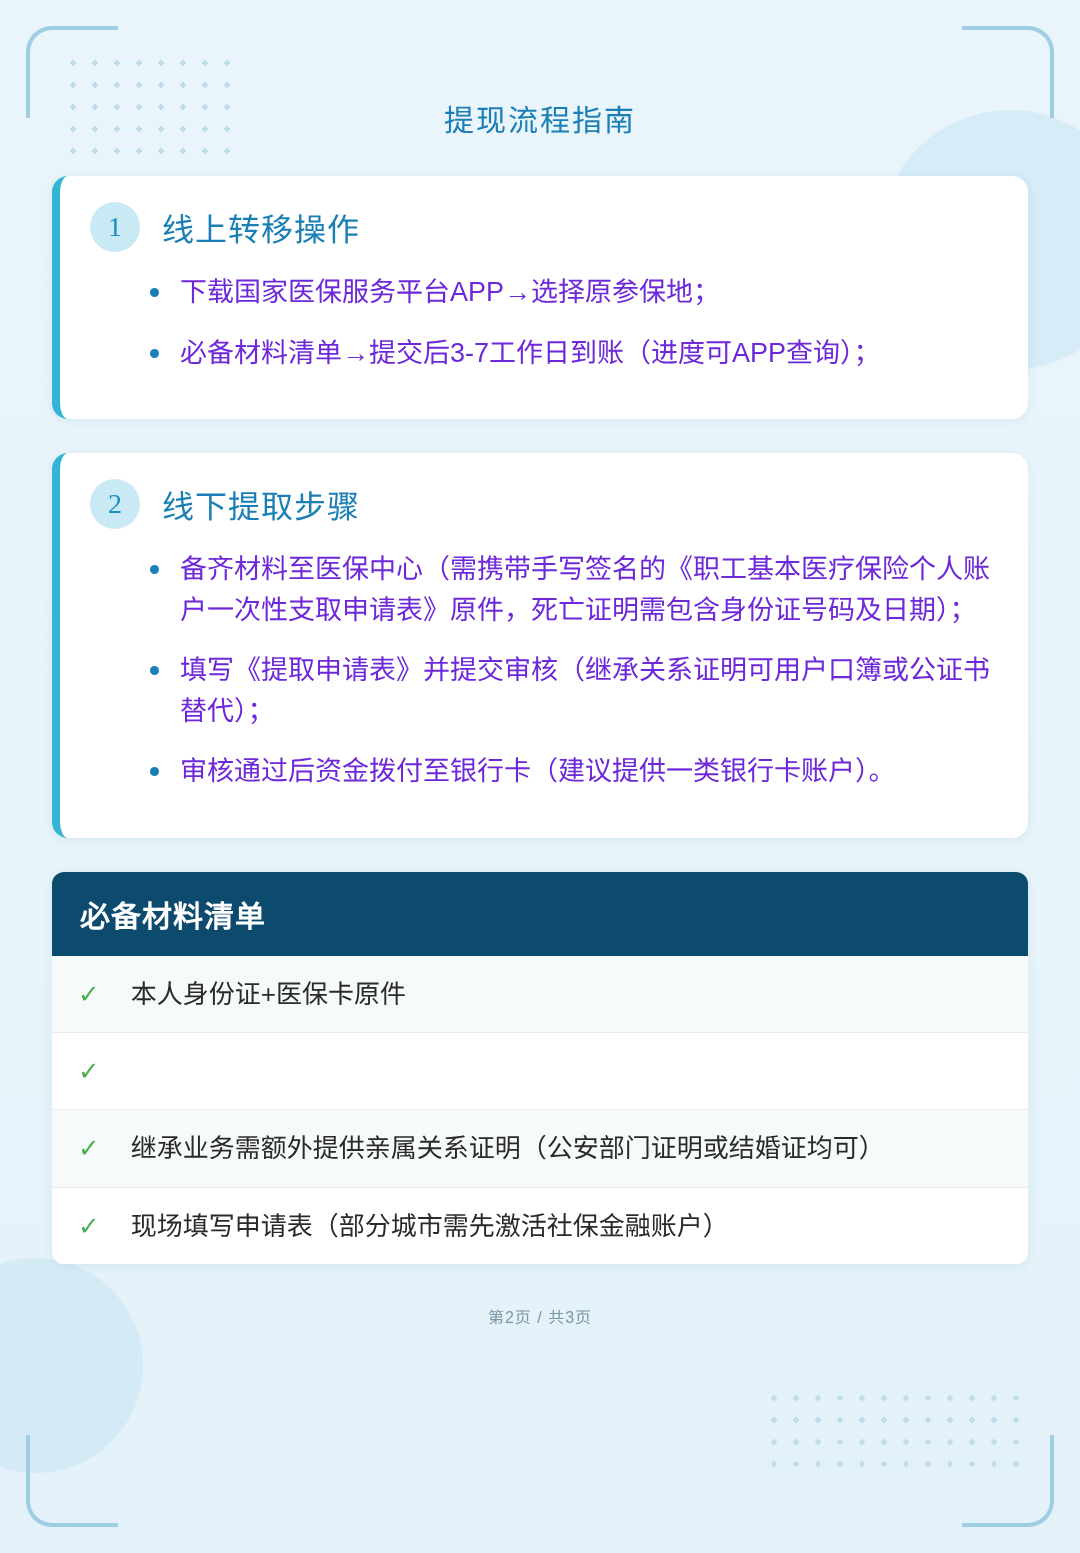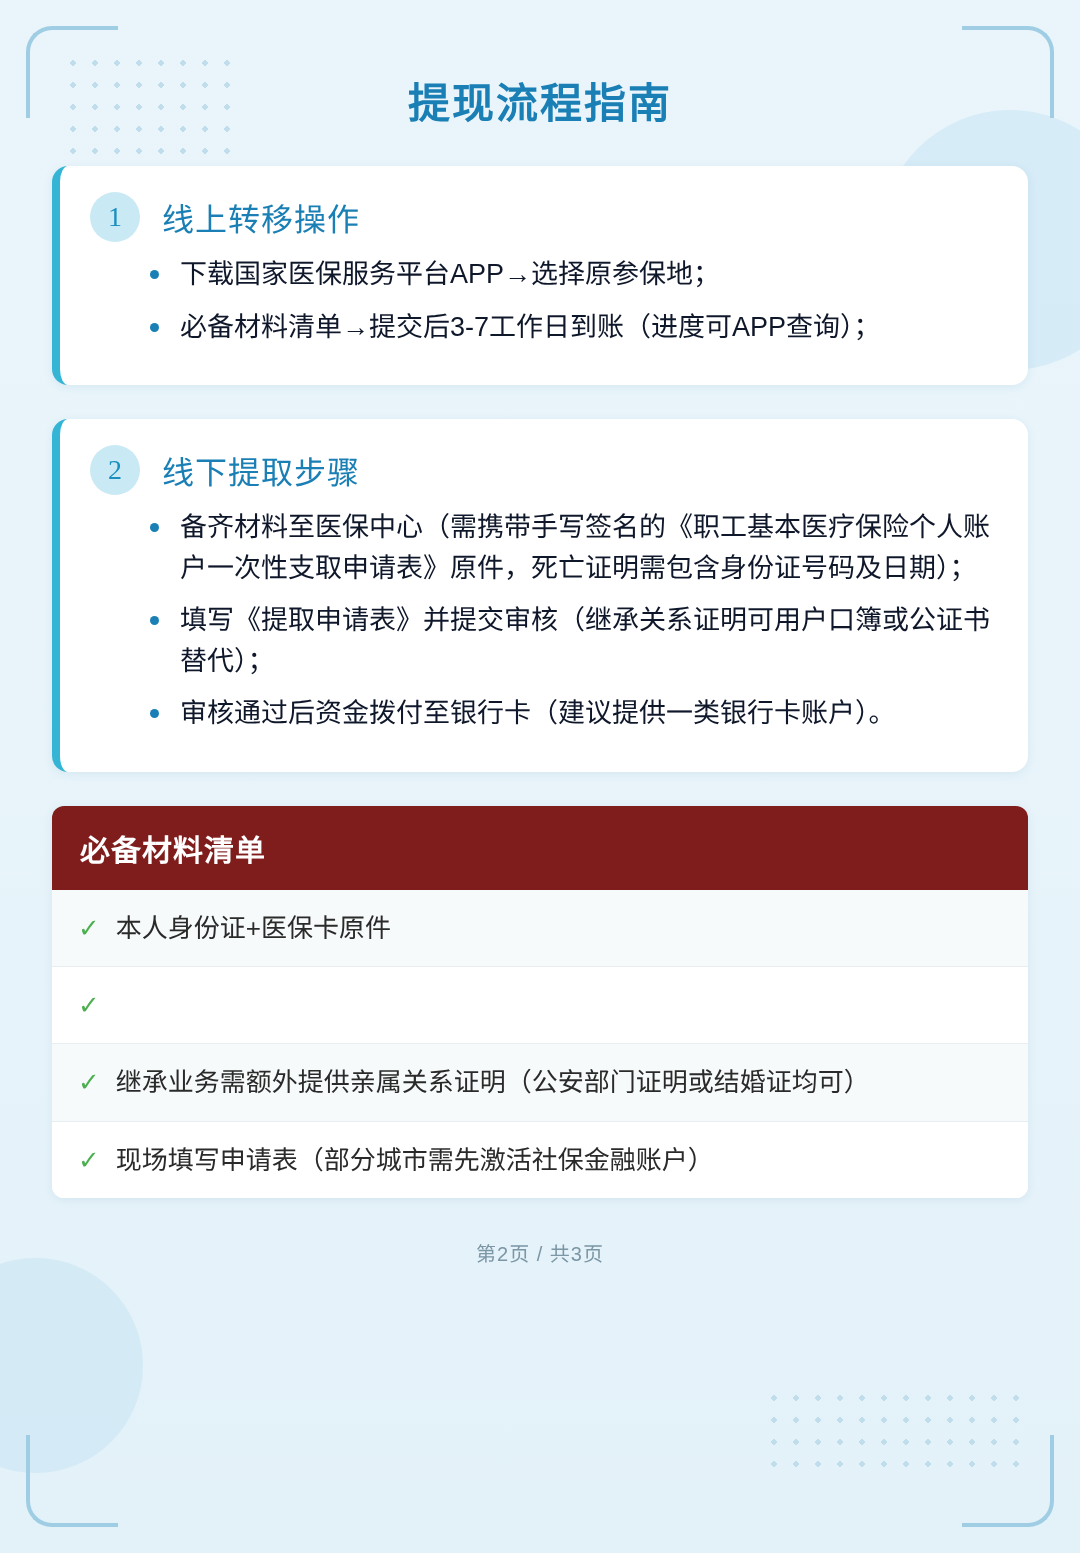--- a/index.html
+++ b/index.html
@@ -80,25 +80,25 @@
   .corner-br { right: 26px; bottom: 26px; border-right-width: 4px; border-bottom-width: 4px;border-bottom-right-radius: 26px; }
 
   .content {
     position: relative;
     z-index: 5;
     padding: 0 52px;
   }
 
   .page-title {
     text-align: center;
-    font-size: 42px;
-    font-weight: bold;
+    font-size: 30px;
+    font-weight: normal;
     color: #1a7fb5;
     letter-spacing: 2px;
-    padding-top: 69px;
+    padding-top: 96px;
     padding-bottom: 36px;
   }
 
   
   .step-card {
     position: relative;
     background: #ffffff;
     border-radius: 16px;
     border-left: 8px solid #35b5d6;
     box-shadow: 0 2px 10px rgba(60,130,170,0.10);
@@ -135,22 +135,22 @@
 
   .bullets {
     list-style: none;
     margin: 0;
     padding: 0 0 0 56px;
   }
   .bullets li {
     position: relative;
     font-size: 27px;
     line-height: 1.5;
-    color: #0f172a;
-    margin: 12px 0;
+    color: #6d28d9;
+    margin: 20px 0;
     padding-left: 34px;
   }
   .bullets li::before {
     content: "";
     position: absolute;
     left: 4px;
     top: 16px;
     width: 9px;
     height: 9px;
     border-radius: 50%;
@@ -159,21 +159,21 @@
 
   
   .materials {
     background: #ffffff;
     border-radius: 12px;
     overflow: hidden;
     box-shadow: 0 2px 10px rgba(60,130,170,0.10);
     margin-top: 12px;
   }
   .materials-header {
-    background: #7f1d1d;
+    background: #0c4a6e;
     color: #ffffff;
     font-size: 30px;
     font-weight: bold;
     padding: 20px 28px;
     letter-spacing: 1px;
   }
   .material-item {
     display: flex;
     align-items: flex-start;
     gap: 16px;
@@ -185,26 +185,26 @@
   }
   .material-item:last-child { border-bottom: none; }
   .material-item:nth-child(odd) { background: #ffffff; }
   .material-item:nth-child(even) { background: #f7fafb; }
   .check {
     flex: 0 0 auto;
     color: #4caf50;
     font-size: 26px;
     line-height: 1.4;
   }
-  .material-text { flex: 1 1 auto; }
+  .material-text { flex: 1 1 auto; margin-left: 15px; }
 
   .footer {
     text-align: center;
     color: #7b96a5;
-    font-size: 20px;
+    font-size: 16px;
     padding: 40px 0 0 0;
     letter-spacing: 1px;
   }
 </style>
 </head>
 <body>
 
 <div class="page">
 
   <div class="deco-circle-top"></div>

